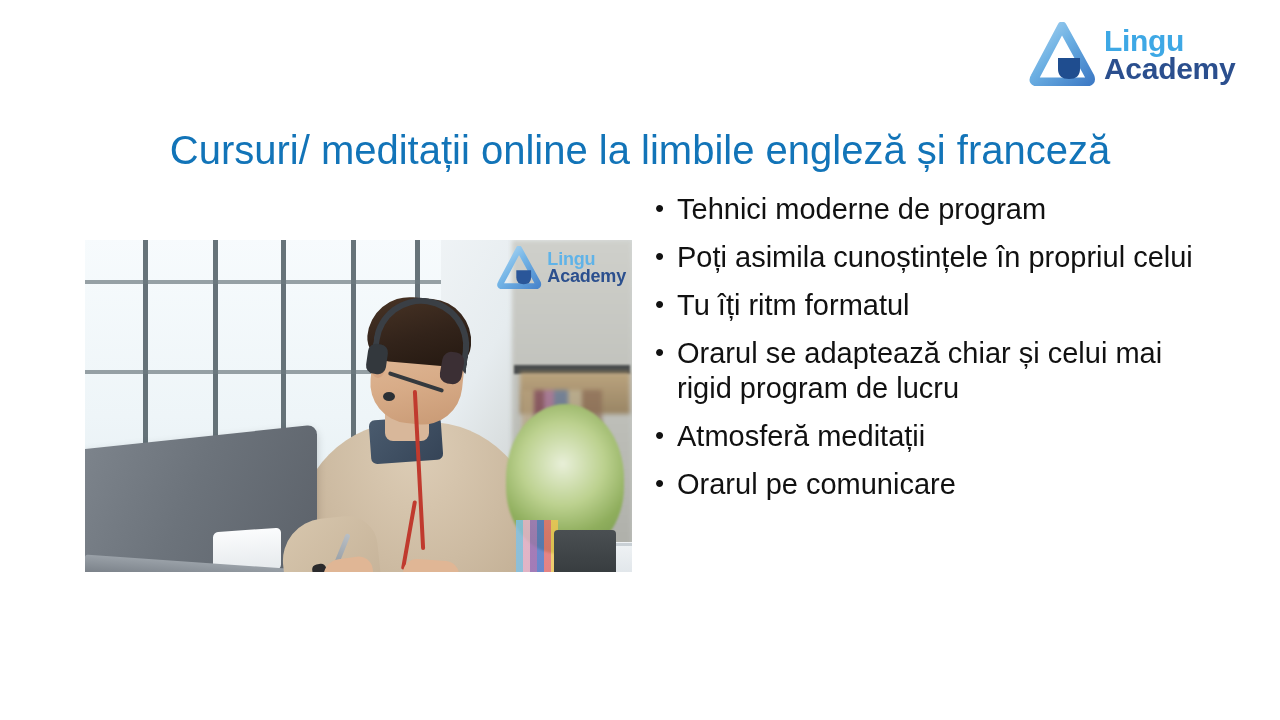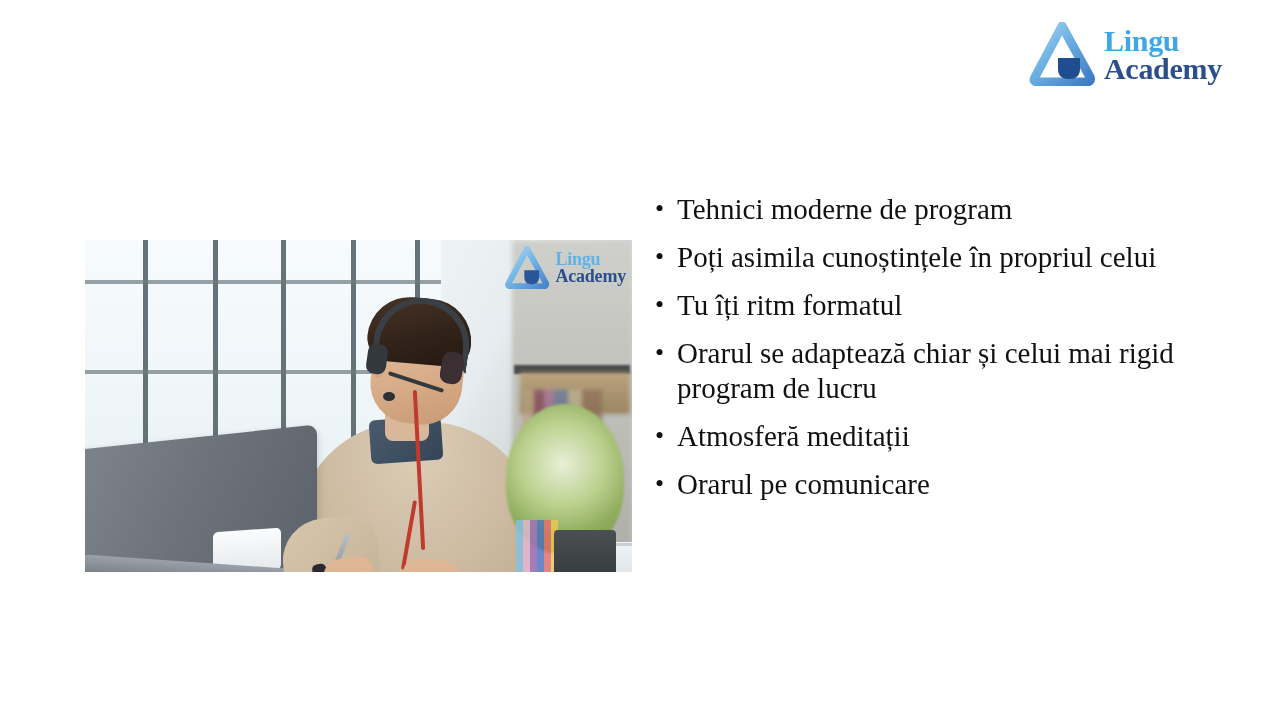--- a/index.html
+++ b/index.html
@@ -7,21 +7,21 @@
     margin: 0;
     padding: 0;
     background: #ffffff;
   }
   .slide {
     position: relative;
     width: 1280px;
     height: 572px;
     background: #ffffff;
     overflow: hidden;
-    font-family: Liberation Serif, serif;
+    font-family: Liberation Sans, sans-serif;
   }
 
   
   .brand-logo {
     position: absolute;
     left: 1028px;
     top: 18px;
     width: 226px;
     height: 72px;
     display: flex;
@@ -339,20 +339,21 @@
       </defs>
       <path d="M34 4 L62 55 Q64 60 58 60 L10 60 Q4 60 7 55 Z" fill="none" stroke="url(#gmark)" stroke-width="9" stroke-linejoin="round"></path>
       <path d="M30 36 L52 36 L52 47 Q52 57 41 57 Q30 57 30 47 Z" fill="#1f4d8f"></path>
     </svg>
     <div class="brand-words">
       <span class="brand-lingu">Lingu</span>
       <span class="brand-academy">Academy</span>
     </div>
   </div>
 
+  <h1 class="slide-title">Cursuri/ meditații online la limbile engleză și franceză</h1>
 
   <div class="photo">
     <div class="ph-layer ph-wall"></div>
     <div class="ph-layer ph-window"></div>
     <div class="ph-layer ph-mullion-v" style="left:58px"></div>
     <div class="ph-layer ph-mullion-v" style="left:128px"></div>
     <div class="ph-layer ph-mullion-v" style="left:196px"></div>
     <div class="ph-layer ph-mullion-v" style="left:266px"></div>
     <div class="ph-layer ph-mullion-v" style="left:330px"></div>
     <div class="ph-layer ph-mullion-h" style="top:40px"></div>

